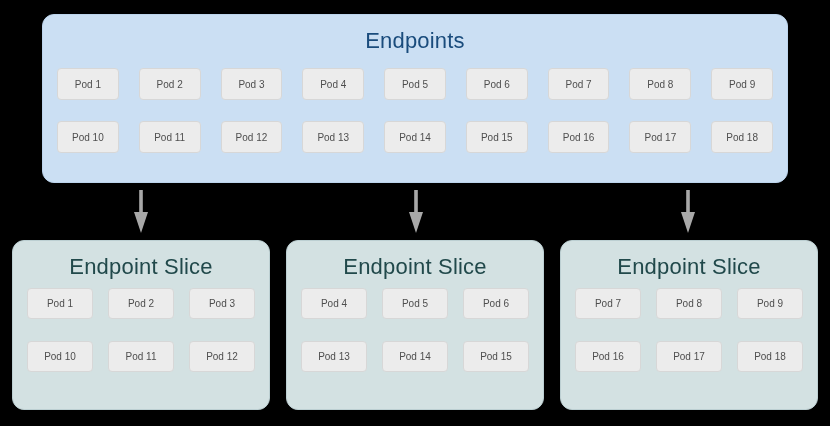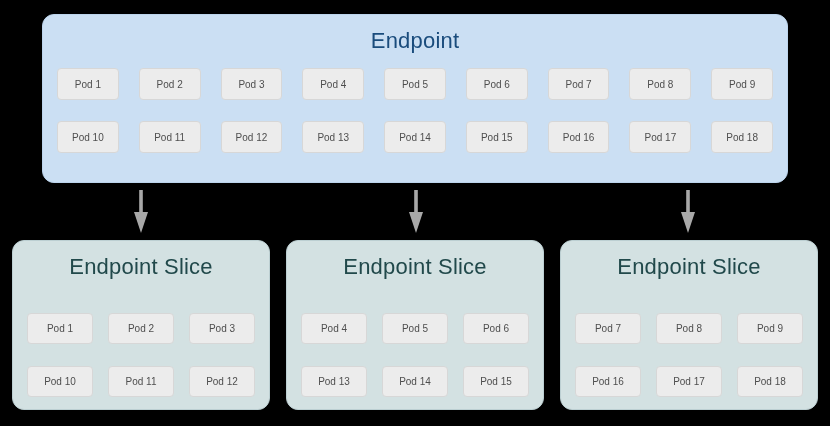--- a/index.html
+++ b/index.html
@@ -70,32 +70,32 @@
   .arrow svg { display: block; }
   .slice-box {
     position: absolute;
     top: 240px;
     width: 258px; height: 170px;
     background: var(--slice-box-bg);
     border: 1px solid var(--slice-box-border);
     border-radius: 12px;
     padding: 12px 14px 0 14px;
   }
-  .slice-box .box-title { color: var(--slice-title); margin-bottom: 32px; }
+  .slice-box .box-title { color: var(--slice-title); margin-bottom: 7px; }
   .slice-box .pod-row { gap: 15px; }
   .slice-box .pod-row + .pod-row { margin-top: 22px; }
   .slice-box .pod-chip { height: 31px; }
 </style>
 </head>
 <body>
 
 <div class="canvas">
 
   <section class="endpoints-box">
-    <h2 class="box-title">Endpoint</h2>
+    <h2 class="box-title">Endpoints</h2>
     <div class="pod-row">
         <div class="pod-chip">Pod 1</div>
         <div class="pod-chip">Pod 2</div>
         <div class="pod-chip">Pod 3</div>
         <div class="pod-chip">Pod 4</div>
         <div class="pod-chip">Pod 5</div>
         <div class="pod-chip">Pod 6</div>
         <div class="pod-chip">Pod 7</div>
         <div class="pod-chip">Pod 8</div>
         <div class="pod-chip">Pod 9</div>

